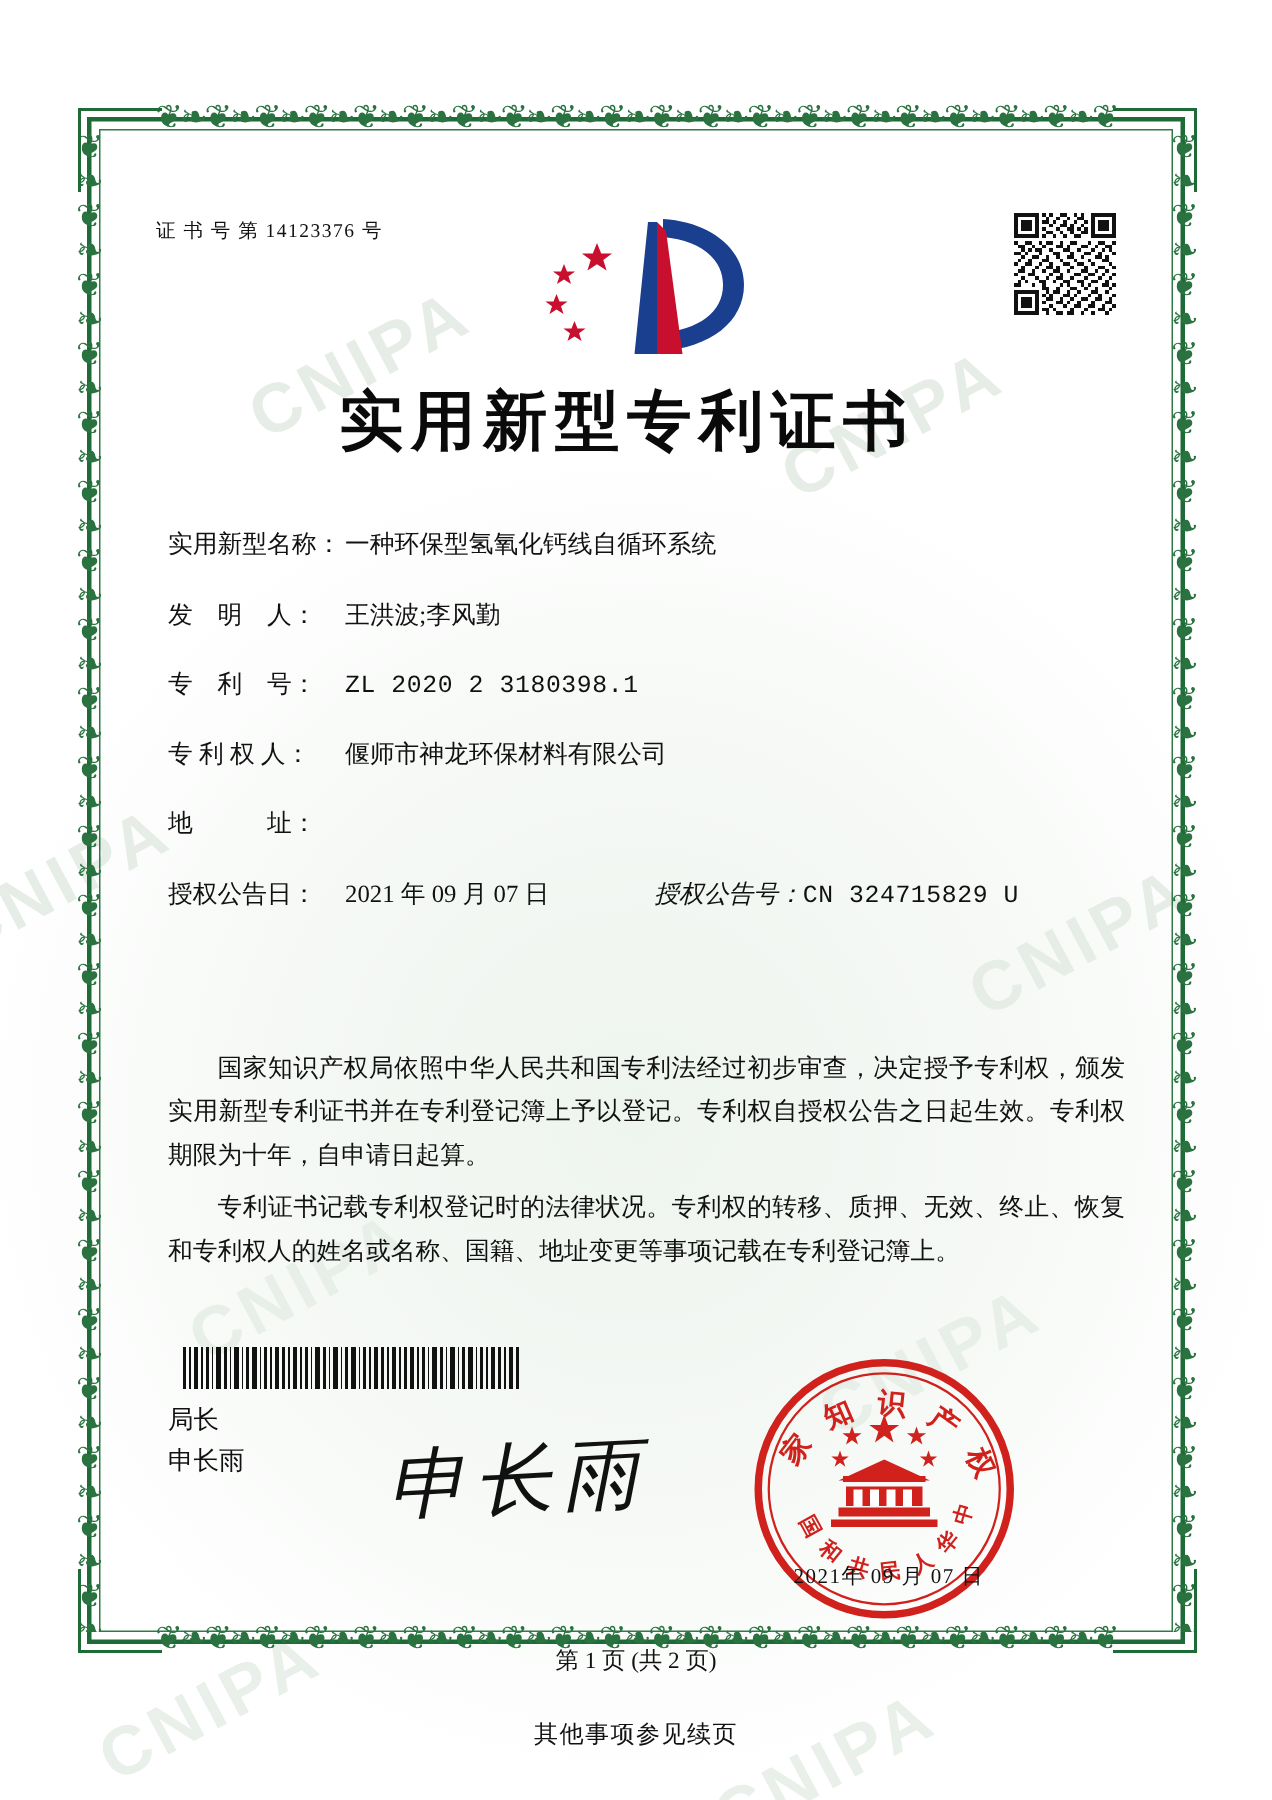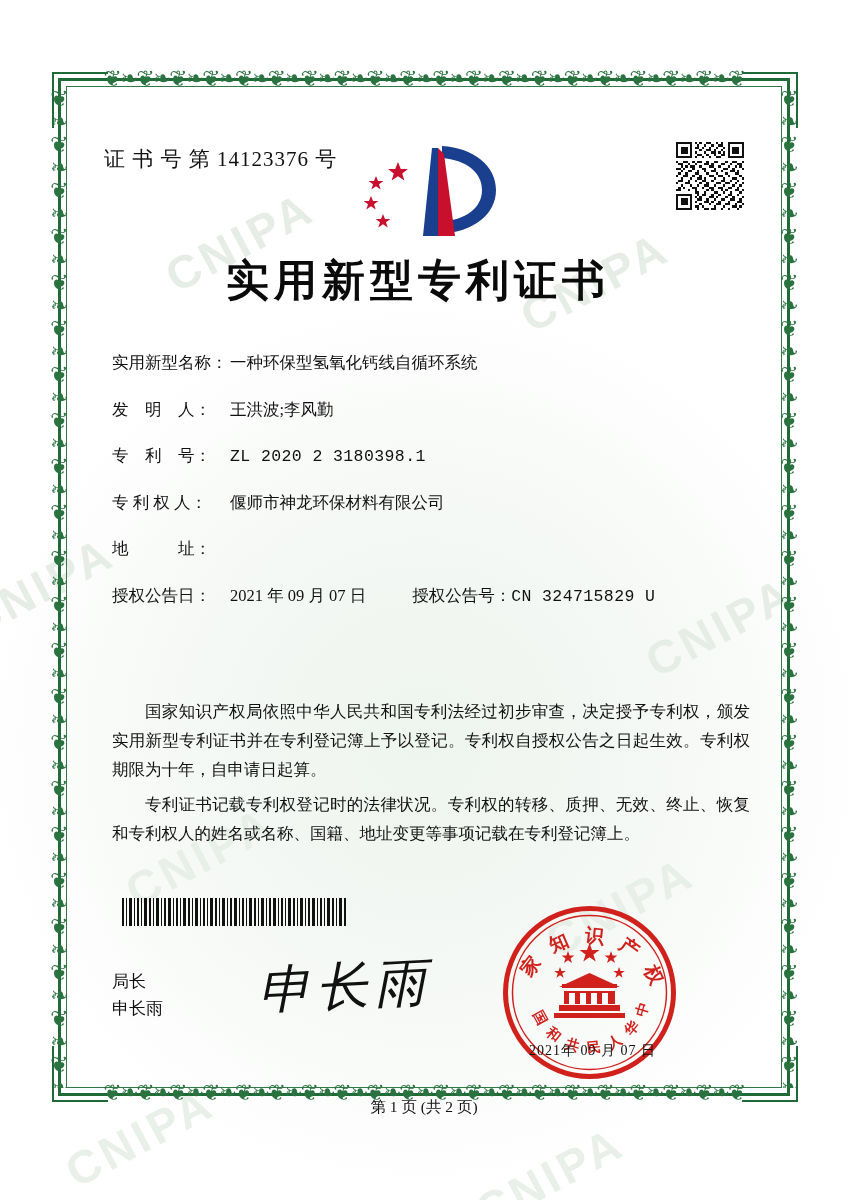--- a/index.html
+++ b/index.html
@@ -82,21 +82,21 @@
   }
   .corner.tl { left: 52px;  top: 72px;   border-right: none; border-bottom: none; }
   .corner.tr { left: 742px; top: 72px;   border-left: none;  border-bottom: none; }
   .corner.bl { left: 52px;  top: 1046px; border-right: none; border-top: none; }
   .corner.br { left: 742px; top: 1046px; border-left: none;  border-top: none; }
 
   
   .cert-no {
     position: absolute;
     left: 104px; top: 145px;
-    font-size: 21px;
+    font-size: 13px;
     color: #111;
     letter-spacing: 1px;
   }
 
   .qr {
     position: absolute;
     right: 104px; top: 142px;
     width: 68px; height: 68px;
   }
 
@@ -137,21 +137,22 @@
   }
   .field-label {
     display: inline-block;
     min-width: 118px;
     letter-spacing: 0px;
   }
   .field-value { color: #111; }
   .field-value.mono { font-family: Liberation Mono, monospace; letter-spacing: .4px; }
 
   .field-row-two .second-label {
-    margin-left: 46px;
+    margin-left: 70px;
+    font-style: italic;
   }
 
   
   .para-block {
     position: absolute;
     left: 112px;
     top: 697px;
     width: 638px;
     font-size: 16.5px;
     line-height: 29px;
@@ -169,21 +170,21 @@
     left: 122px;
     top: 898px;
     width: 226px;
     height: 28px;
   }
 
   
   .sig-labels {
     position: absolute;
     left: 112px;
-    top: 968px;
+    top: 933px;
     font-size: 17px;
     line-height: 27px;
     color: #111;
   }
   .sig-script {
     position: absolute;
     left: 258px;
     top: 952px;
     font-size: 52px;
     color: #111;
@@ -614,14 +615,15 @@
     <text font-family="'Liberation Serif', serif" font-size="19" font-weight="700" fill="#d0211c" letter-spacing="5">
       <textPath href="#sealTopArc" startOffset="12%">家 知 识 产 权</textPath>
     </text>
     <text font-family="'Liberation Serif', serif" font-size="14" font-weight="700" fill="#d0211c" letter-spacing="3">
       <textPath href="#sealBottomArc" startOffset="8%">国 和 共 民 人 华 中</textPath>
     </text>
   </svg>
   <div class="seal-date">2021年 09 月 07 日</div>
 
   <div class="page-num">第 1 页 (共 2 页)</div>
+  <div class="footer-note">其他事项参见续页</div>
 
 </div>
 
 </body></html>

